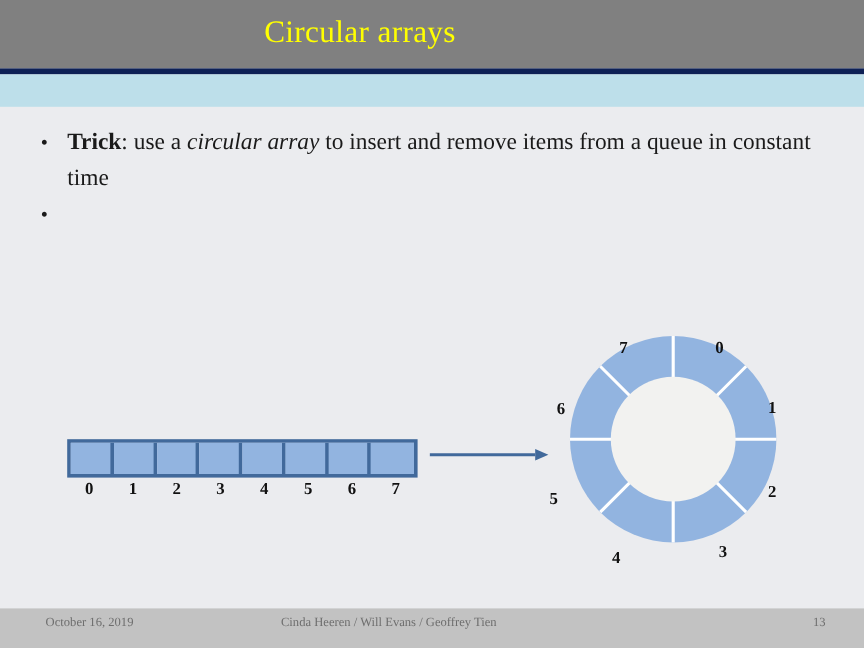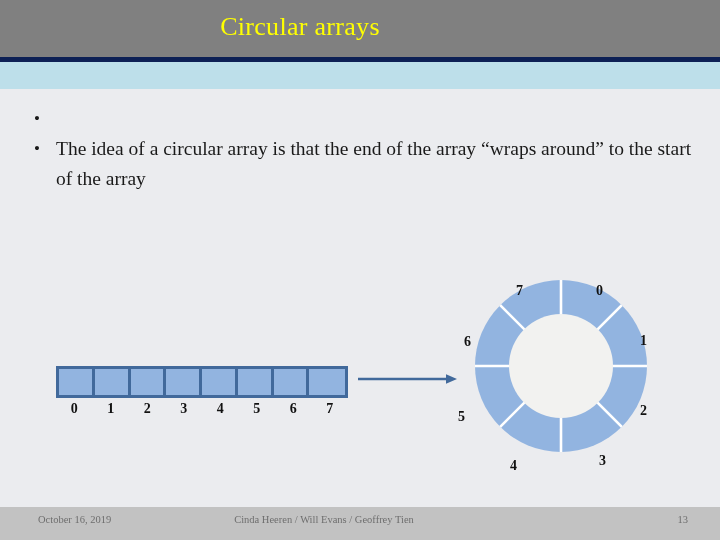--- a/index.html
+++ b/index.html
@@ -176,25 +176,25 @@
 
 <div id="header-band"></div>
 <div id="header-title">Circular arrays</div>
 <div id="header-rule"></div>
 <div id="header-underband"></div>
 
 <div id="content">
 
   <div class="bullet-row">
     <div class="bullet-mark">•</div>
+    <div class="bullet-text"><span class="b-strong">Trick</span><span>: use a </span><span class="b-em">circular array</span><span> to insert and remove items from a queue in constant time</span></div>
   </div>
 
   <div class="bullet-row">
     <div class="bullet-mark">•</div>
-    <div class="bullet-text"><span>The idea of a circular array is that the end of the array “wraps around” to the start of the array</span></div>
   </div>
 
 </div>
 
 <div id="array-diagram">
   <div id="array-cells">
     <div class="array-cell"></div>
     <div class="array-cell"></div>
     <div class="array-cell"></div>
     <div class="array-cell"></div>

